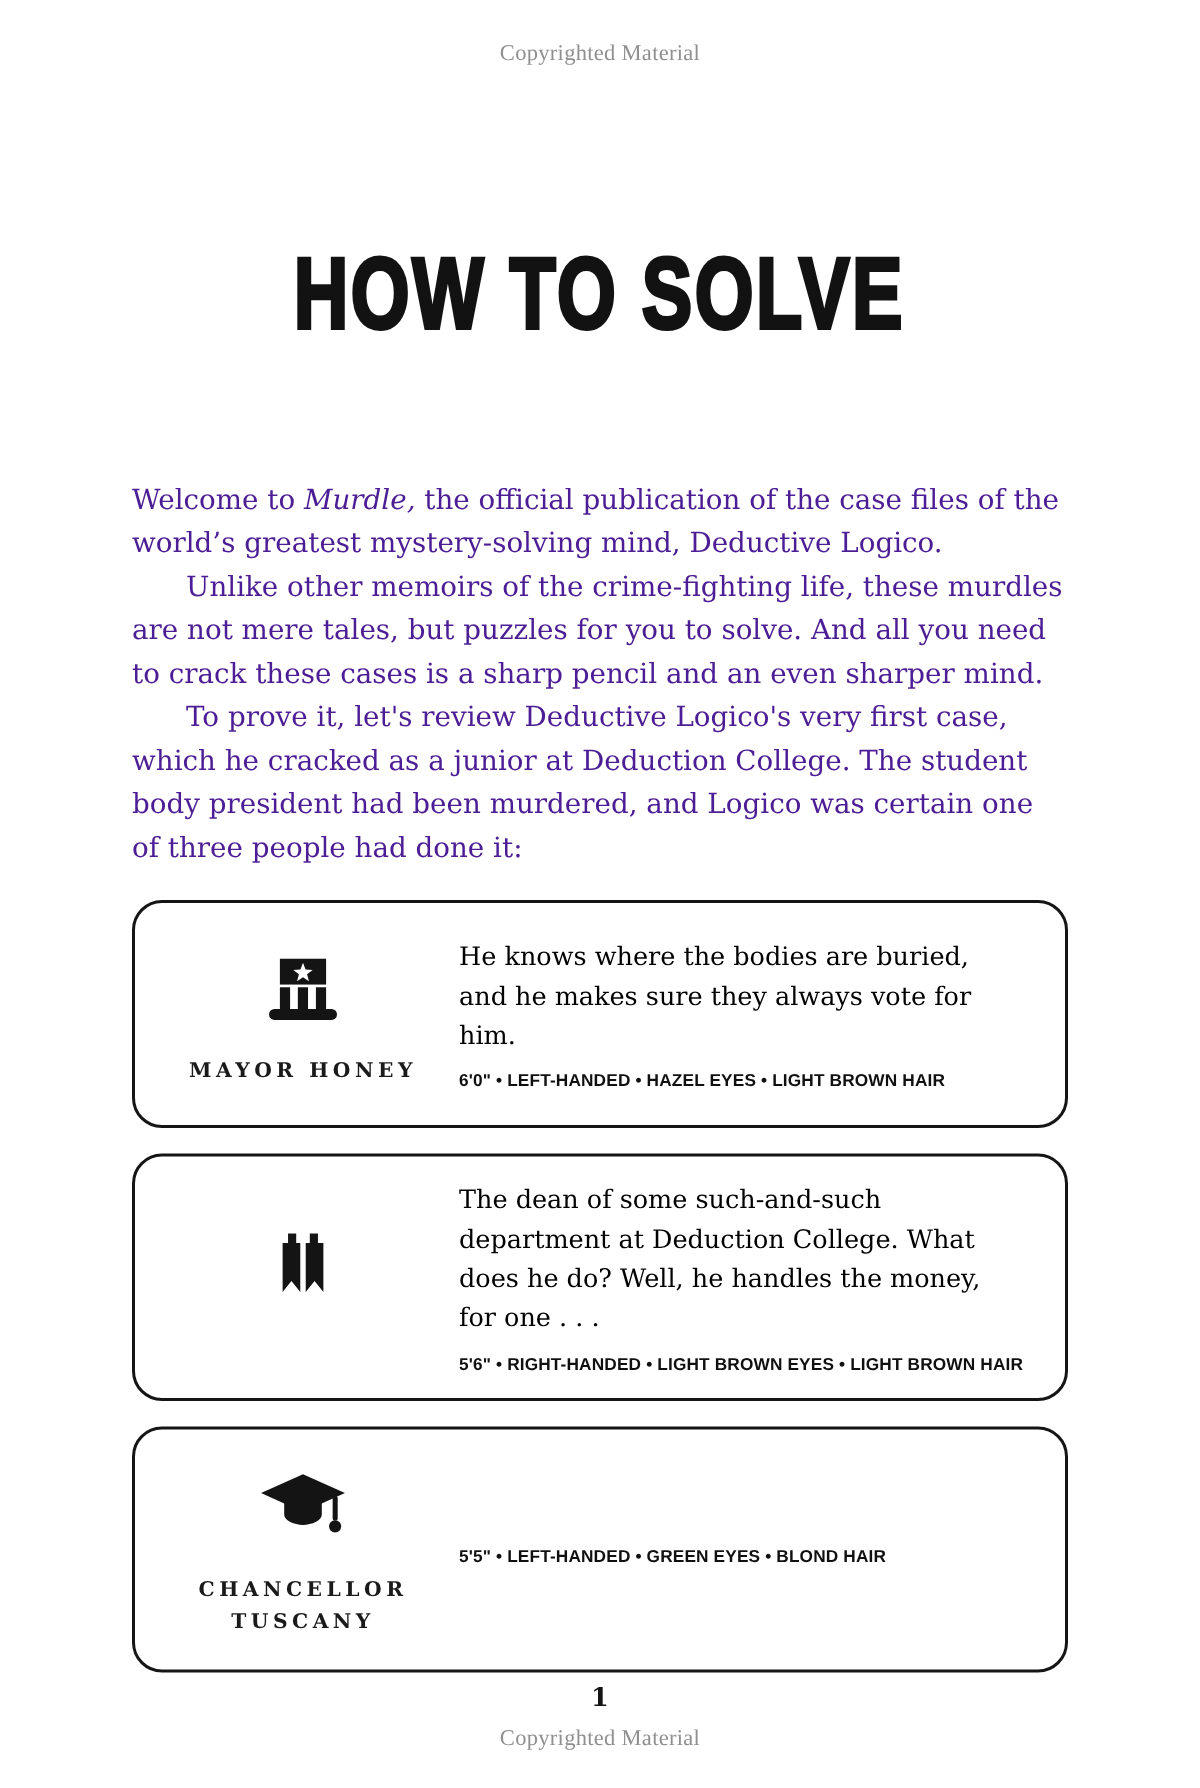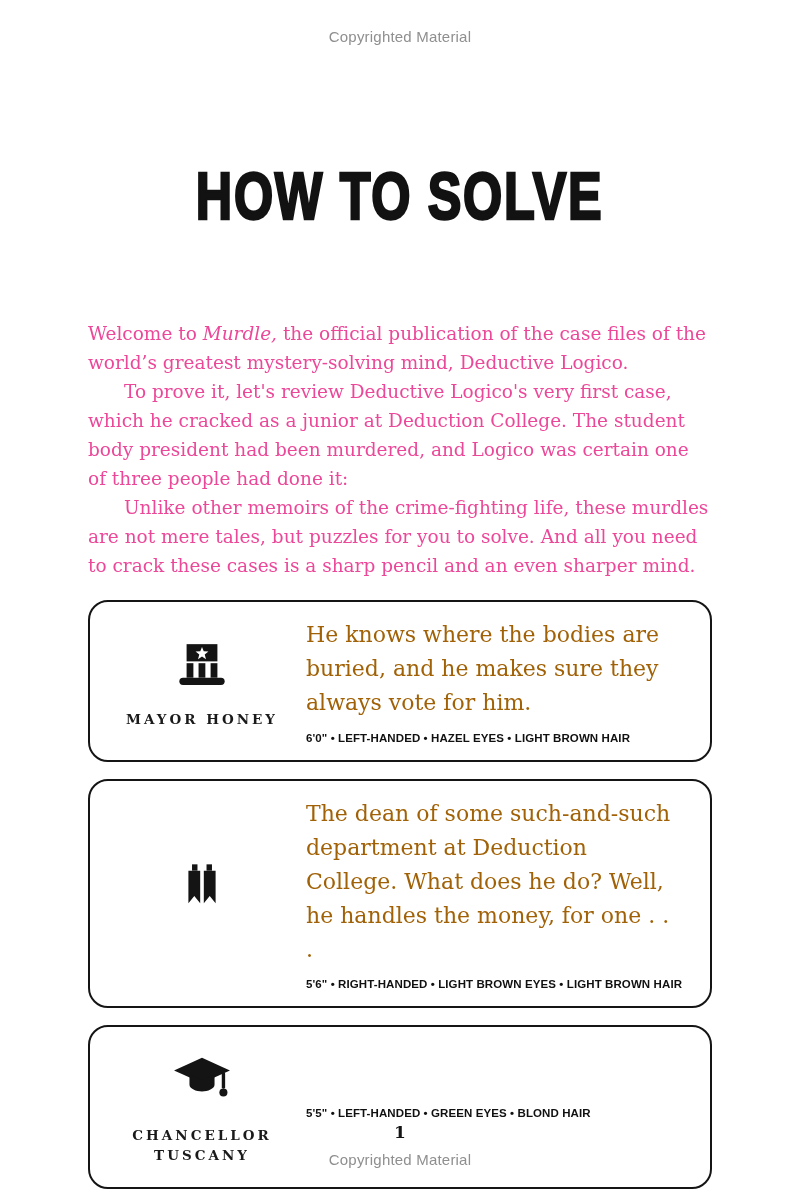--- a/index.html
+++ b/index.html
@@ -7,21 +7,21 @@
   body {
     background: #ffffff;
     color: #181818;
     font-family: "DejaVu Serif", serif;
     position: relative;
     overflow: hidden;
   }
   .copyright {
     text-align: center;
     color: #8f8f8f;
-    font-family: Liberation Sans, sans-serif;
+    font-family: Liberation Serif, serif;
     font-size: 15px;
     letter-spacing: 0.2px;
   }
   .copyright-top { padding-top: 28px; }
 
   .title-wrap { text-align: center; margin-top: 112px; height: 70px; }
   .title {
     display: inline-block;
     font-family: "Liberation Sans", sans-serif;
     font-weight: bold;
@@ -32,21 +32,21 @@
     transform: scale(0.84, 1.12);
     transform-origin: center top;
     white-space: nowrap;
   }
 
   .content {
     width: 624px;
     margin: 92px auto 0 auto;
     font-size: 18.5px;
     line-height: 1.57;
-    color: #ec4899;
+    color: #4c1d95;
   }
   .content p.indent { text-indent: 36px; }
 
   .cards { width: 624px; margin: 20px auto 0 auto; }
   .card {
     border: 2px solid #151515;
     border-radius: 20px;
     display: flex;
     align-items: center;
     min-height: 152px;
@@ -68,23 +68,23 @@
     font-family: "DejaVu Serif", serif;
     font-size: 13.5px;
     font-weight: bold;
     letter-spacing: 3px;
     line-height: 1.5;
     max-width: 170px;
     color: #1a1a1a;
   }
   .card-right { flex: 1; padding-left: 6px; }
   .suspect-desc {
-    font-size: 22px;
+    font-size: 17px;
     line-height: 1.55;
-    color: #a16207;
+    color: #000000;
   }
   .suspect-stats {
     margin-top: 11px;
     font-family: "Liberation Sans", sans-serif;
     font-weight: bold;
     font-size: 11.5px;
     letter-spacing: 0.1px;
     color: #101010;
     white-space: nowrap;
   }
@@ -108,22 +108,22 @@
 <body>
 
 <div class="copyright copyright-top">Copyrighted Material</div>
 
 <div class="title-wrap">
   <div class="title">HOW TO SOLVE</div>
 </div>
 
 <div class="content">
   <p><span>Welcome to </span><em>Murdle,</em><span> the official publication of the case files of the world’s greatest mystery-solving mind, Deductive Logico.</span></p>
+  <p class="indent">Unlike other memoirs of the crime-fighting life, these murdles are not mere tales, but puzzles for you to solve. And all you need to crack these cases is a sharp pencil and an even sharper mind.</p>
   <p class="indent">To prove it, let's review Deductive Logico's very first case, which he cracked as a junior at Deduction College. The student body president had been murdered, and Logico was certain one of three people had done it:</p>
-  <p class="indent">Unlike other memoirs of the crime-fighting life, these murdles are not mere tales, but puzzles for you to solve. And all you need to crack these cases is a sharp pencil and an even sharper mind.</p>
 </div>
 
 <div class="cards">
 
   <div class="card">
     <div class="card-left">
       <div class="icon-box">
         <svg width="58" height="58" viewBox="0 0 64 64">
           <rect x="15" y="9" width="34" height="19"></rect>
           <polygon fill="#ffffff" points="32,12 33.9,16.9 39.1,17.2 35,20.5 36.4,25.6 32,22.7 27.6,25.6 29,20.5 24.9,17.2 30.1,16.9"></polygon>

